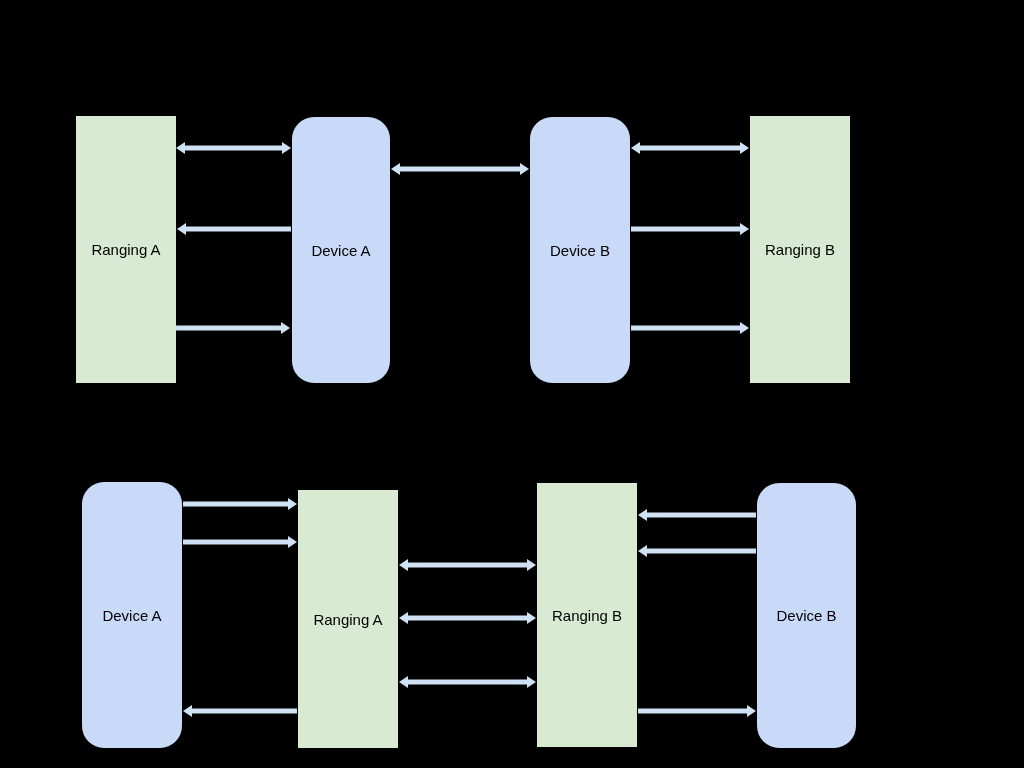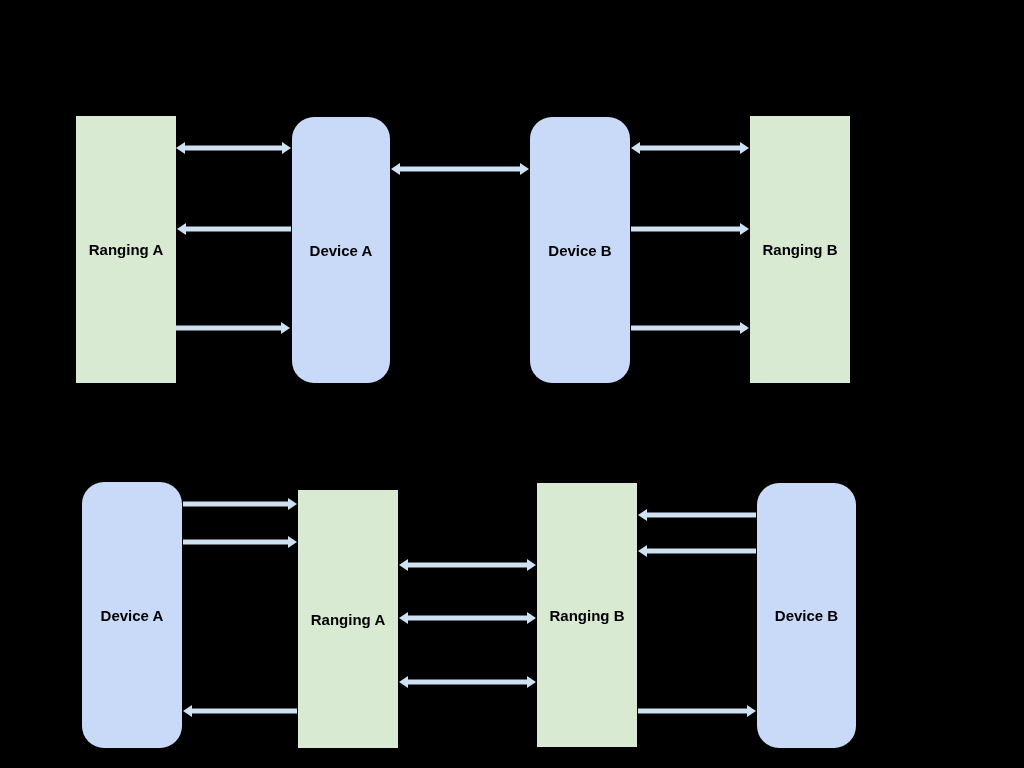--- a/index.html
+++ b/index.html
@@ -18,21 +18,21 @@
   .diagram {
     position: absolute;
     inset: 0;
   }
   .box {
     position: absolute;
     display: flex;
     align-items: center;
     justify-content: center;
     text-align: center;
-    font-weight: bold;
+    font-weight: normal;
     font-size: 15px;
     color: #000000;
     box-sizing: border-box;
   }
   .box.rounded {
     border-radius: 22px;
   }
   .box .label {
     pointer-events: none;
   }

